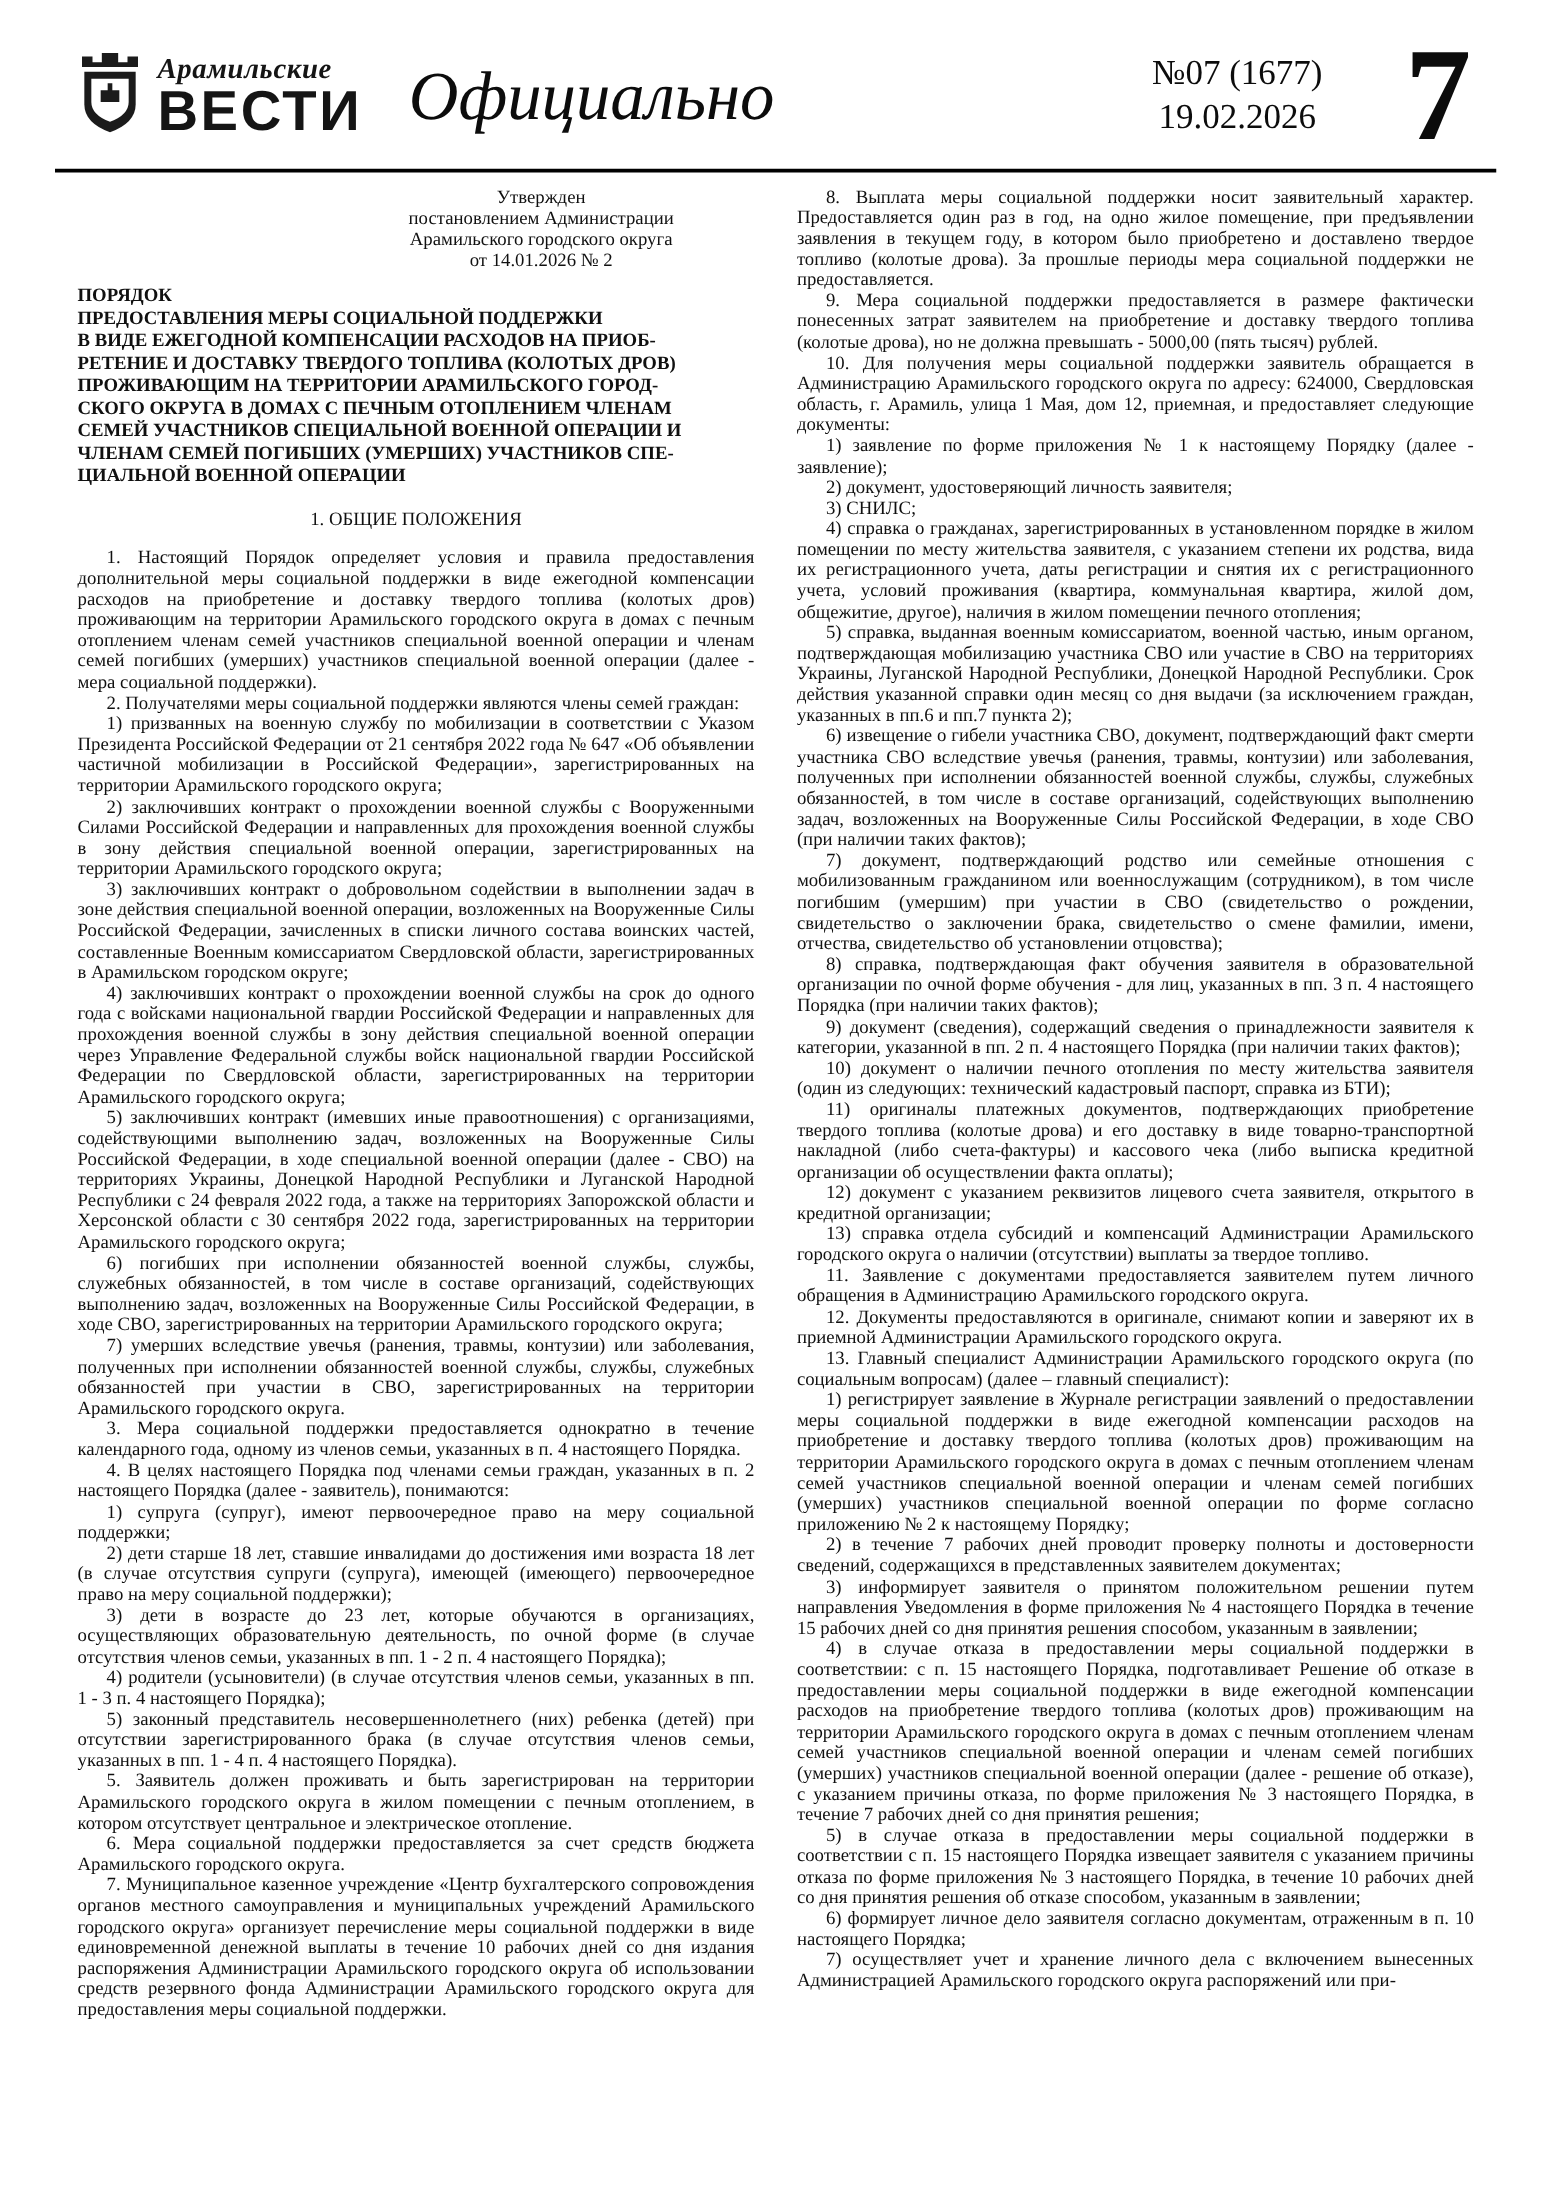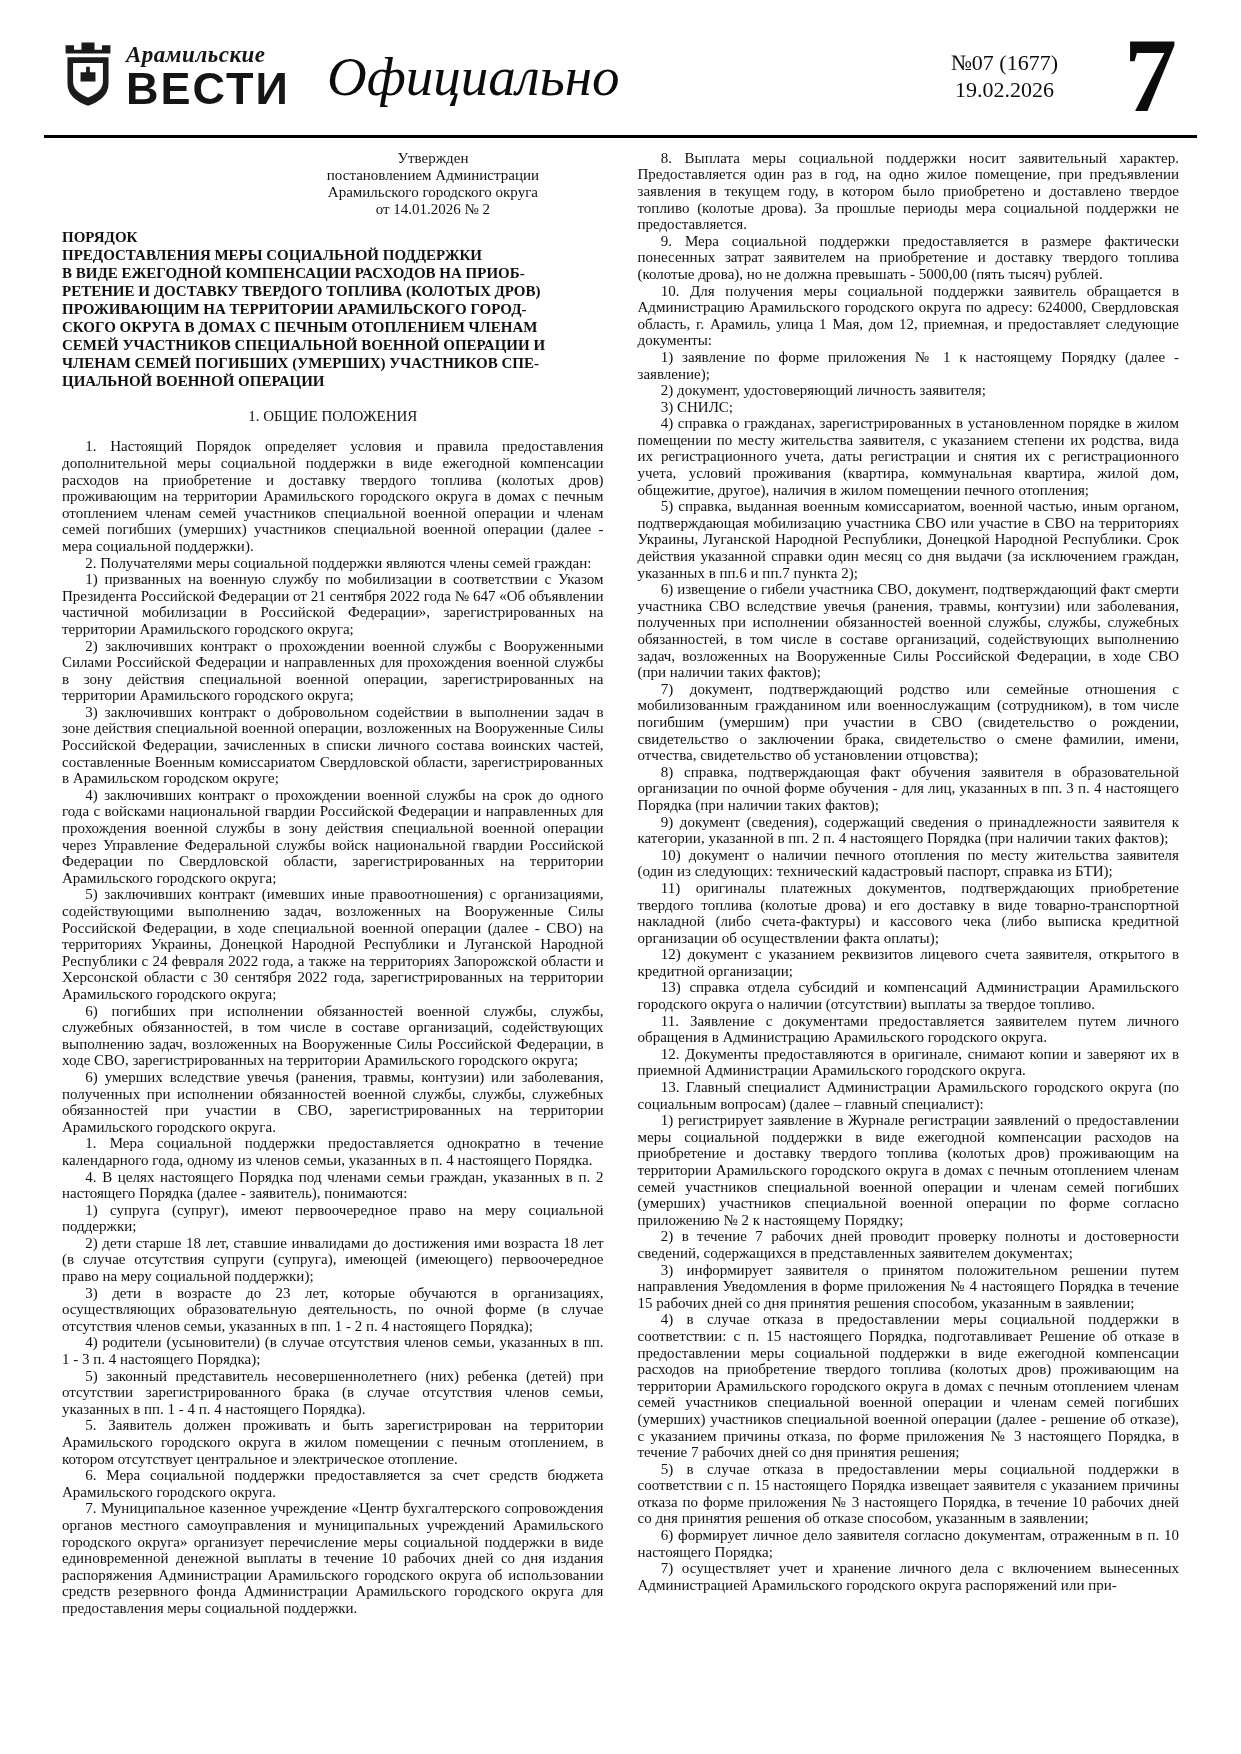--- a/index.html
+++ b/index.html
@@ -22,21 +22,21 @@
   .logo-text { display:flex; flex-direction:column; }
   .logo-top { font-size:23px; font-weight:700; font-style:italic; letter-spacing:0.5px; color:#151515; }
   .logo-bottom {
     font-family:"Liberation Sans", sans-serif;
     font-size:45px; font-weight:800; letter-spacing:2px; line-height:0.95; color:#151515;
   }
   .section-title {
     font-style:italic; font-size:55px; line-height:1;
     margin-left:22px; color:#0c0c0c;
   }
-  .issue { margin-left:auto; text-align:center; font-size:22px; line-height:1.25; color:#0c0c0c; padding-right:8px; }
+  .issue { margin-left:auto; text-align:center; font-size:28px; line-height:1.25; color:#0c0c0c; padding-right:8px; }
   .page-number { font-size:106px; font-weight:700; line-height:0.8; margin-left:58px; margin-right:18px; color:#0c0c0c; }
 
   
   .content { display:flex; gap:34px; padding:12px 18px 0; }
   .col { flex:1 1 0; font-size:15px; line-height:16.6px; text-align:justify; }
 
   .para { margin:0; }
   .body { text-indent:1.55em; text-align:justify; }
   .approval { white-space:pre-line; text-align:center; margin-left:37%; margin-bottom:10px; line-height:17px; }
   .doc-title { white-space:pre-line; text-align:left; font-weight:700; line-height:18px; margin:8px 0 0; }
@@ -88,22 +88,22 @@
 ЦИАЛЬНОЙ ВОЕННОЙ ОПЕРАЦИИ</p>
         <p class="para section-heading">1. ОБЩИЕ ПОЛОЖЕНИЯ</p>
         <p class="para body">1. Настоящий Порядок определяет условия и правила предоставления дополнительной меры социальной поддержки в виде ежегодной компенсации расходов на приобретение и доставку твердого топлива (колотых дров) проживающим на территории Арамильского городского округа в домах с печным отоплением членам семей участников специальной военной операции и членам семей погибших (умерших) участников специальной военной операции (далее - мера социальной поддержки).</p>
         <p class="para body">2. Получателями меры социальной поддержки являются члены семей граждан:</p>
         <p class="para body">1) призванных на военную службу по мобилизации в соответствии с Указом Президента Российской Федерации от 21 сентября 2022 года № 647 «Об объявлении частичной мобилизации в Российской Федерации», зарегистрированных на территории Арамильского городского округа;</p>
         <p class="para body">2) заключивших контракт о прохождении военной службы с Вооруженными Силами Российской Федерации и направленных для прохождения военной службы в зону действия специальной военной операции, зарегистрированных на территории Арамильского городского округа;</p>
         <p class="para body">3) заключивших контракт о добровольном содействии в выполнении задач в зоне действия специальной военной операции, возложенных на Вооруженные Силы Российской Федерации, зачисленных в списки личного состава воинских частей, составленные Военным комиссариатом Свердловской области, зарегистрированных в Арамильском городском округе;</p>
         <p class="para body">4) заключивших контракт о прохождении военной службы на срок до одного года с войсками национальной гвардии Российской Федерации и направленных для прохождения военной службы в зону действия специальной военной операции через Управление Федеральной службы войск национальной гвардии Российской Федерации по Свердловской области, зарегистрированных на территории Арамильского городского округа;</p>
         <p class="para body">5) заключивших контракт (имевших иные правоотношения) с организациями, содействующими выполнению задач, возложенных на Вооруженные Силы Российской Федерации, в ходе специальной военной операции (далее - СВО) на территориях Украины, Донецкой Народной Республики и Луганской Народной Республики с 24 февраля 2022 года, а также на территориях Запорожской области и Херсонской области с 30 сентября 2022 года, зарегистрированных на территории Арамильского городского округа;</p>
         <p class="para body">6) погибших при исполнении обязанностей военной службы, службы, служебных обязанностей, в том числе в составе организаций, содействующих выполнению задач, возложенных на Вооруженные Силы Российской Федерации, в ходе СВО, зарегистрированных на территории Арамильского городского округа;</p>
-        <p class="para body">6) умерших вследствие увечья (ранения, травмы, контузии) или заболевания, полученных при исполнении обязанностей военной службы, службы, служебных обязанностей при участии в СВО, зарегистрированных на территории Арамильского городского округа.</p>
-        <p class="para body">1. Мера социальной поддержки предоставляется однократно в течение календарного года, одному из членов семьи, указанных в п. 4 настоящего Порядка.</p>
+        <p class="para body">7) умерших вследствие увечья (ранения, травмы, контузии) или заболевания, полученных при исполнении обязанностей военной службы, службы, служебных обязанностей при участии в СВО, зарегистрированных на территории Арамильского городского округа.</p>
+        <p class="para body">3. Мера социальной поддержки предоставляется однократно в течение календарного года, одному из членов семьи, указанных в п. 4 настоящего Порядка.</p>
         <p class="para body">4. В целях настоящего Порядка под членами семьи граждан, указанных в п. 2 настоящего Порядка (далее - заявитель), понимаются:</p>
         <p class="para body">1) супруга (супруг), имеют первоочередное право на меру социальной поддержки;</p>
         <p class="para body">2) дети старше 18 лет, ставшие инвалидами до достижения ими возраста 18 лет (в случае отсутствия супруги (супруга), имеющей (имеющего) первоочередное право на меру социальной поддержки);</p>
         <p class="para body">3) дети в возрасте до 23 лет, которые обучаются в организациях, осуществляющих образовательную деятельность, по очной форме (в случае отсутствия членов семьи, указанных в пп. 1 - 2 п. 4 настоящего Порядка);</p>
         <p class="para body">4) родители (усыновители) (в случае отсутствия членов семьи, указанных в пп. 1 - 3 п. 4 настоящего Порядка);</p>
         <p class="para body">5) законный представитель несовершеннолетнего (них) ребенка (детей) при отсутствии зарегистрированного брака (в случае отсутствия членов семьи, указанных в пп. 1 - 4 п. 4 настоящего Порядка).</p>
         <p class="para body">5. Заявитель должен проживать и быть зарегистрирован на территории Арамильского городского округа в жилом помещении с печным отоплением, в котором отсутствует центральное и электрическое отопление.</p>
         <p class="para body">6. Мера социальной поддержки предоставляется за счет средств бюджета Арамильского городского округа.</p>
         <p class="para body">7. Муниципальное казенное учреждение «Центр бухгалтерского сопровождения органов местного самоуправления и муниципальных учреждений Арамильского городского округа» организует перечисление меры социальной поддержки в виде единовременной денежной выплаты в течение 10 рабочих дней со дня издания распоряжения Администрации Арамильского городского округа об использовании средств резервного фонда Администрации Арамильского городского округа для предоставления меры социальной поддержки.</p>
       </div>

